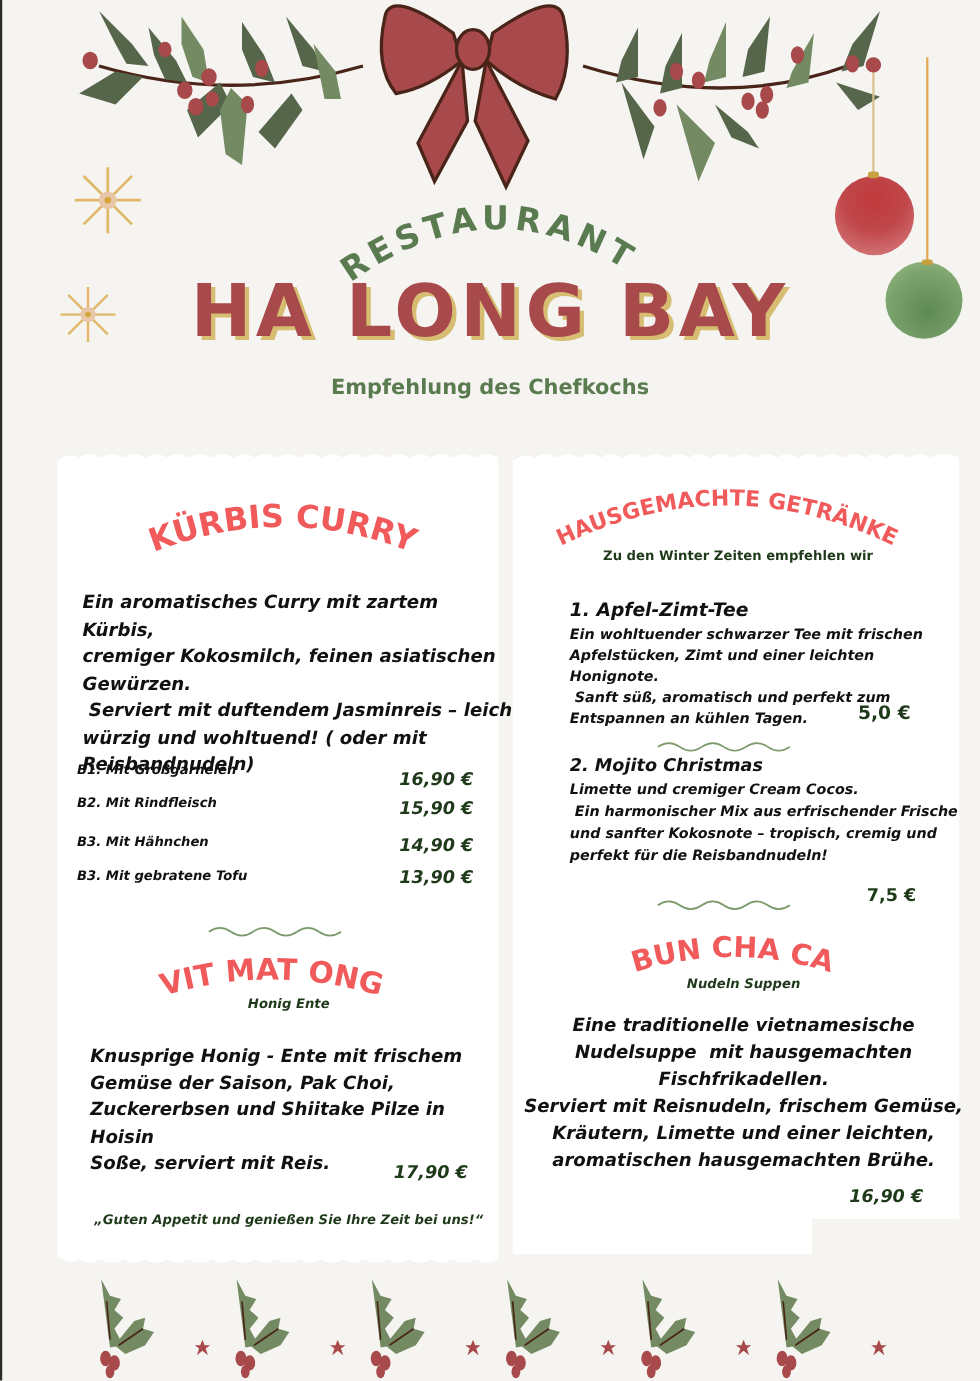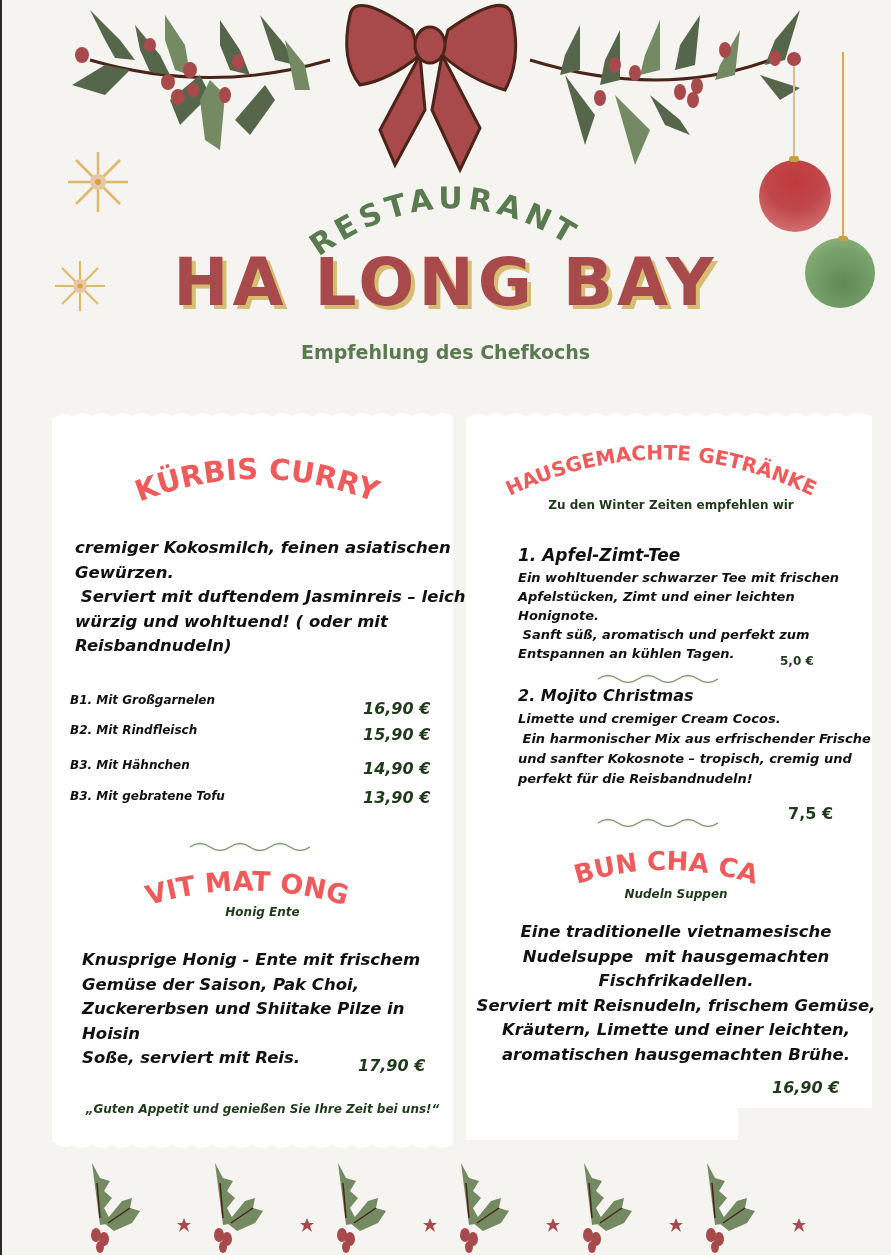--- a/index.html
+++ b/index.html
@@ -174,20 +174,21 @@
   <svg class="arc-title" style="left:70px; top:25px;" width="270" height="70" viewBox="0 0 270 70">
     <defs>
         <path id="arcC" d="M10 62 Q135 10 260 62"></path>
       </defs>
     <text font-family="DejaVu Sans, sans-serif" font-weight="bold" font-size="29" fill="#f05a5a">
       <textPath href="#arcC" startOffset="50%" text-anchor="middle">KÜRBIS CURRY</textPath>
     </text>
   </svg>
 
   <div class="desc" style="left:13px; top:118px; font-size:16.5px; line-height:24.5px; width:385px;">
+    <div>Ein aromatisches Curry mit zartem Kürbis,</div>
     <div>cremiger Kokosmilch, feinen asiatischen</div>
     <div>Gewürzen.</div>
     <div style="white-space:pre"> Serviert mit duftendem Jasminreis – leicht,</div>
     <div>würzig und wohltuend! ( oder mit</div>
     <div>Reisbandnudeln)</div>
   </div>
 
   <div class="row-label" style="left:18px; top:275px;">B1. Mit Großgarnelen</div>
   <div class="price" style="left:311px; top:281px; font-size:16px;">16,90 €</div>
   <div class="row-label" style="left:18px; top:305px;">B2. Mit Rindfleisch</div>
@@ -242,21 +243,21 @@
   <div class="desc green-text" style="left:0; width:390px; text-align:center; top:80px; font-size:12px; font-style:normal;">Zu den Winter Zeiten empfehlen wir</div>
 
   <div class="desc" style="left:42px; top:127px; font-size:17px;">1.  Apfel-Zimt-Tee</div>
   <div class="desc" style="left:42px; top:150px; font-size:13px; line-height:19px; width:360px;">
     <div>Ein wohltuender schwarzer Tee mit frischen</div>
     <div>Apfelstücken, Zimt und einer leichten</div>
     <div>Honignote.</div>
     <div style="white-space:pre"> Sanft süß, aromatisch und perfekt zum</div>
     <div>Entspannen an kühlen Tagen.</div>
   </div>
-  <div class="price" style="left:314px; top:236px; font-size:12px; font-style:normal;">5,0 €</div>
+  <div class="price" style="left:314px; top:221px; font-size:17px; font-style:normal;">5,0 €</div>
 
   <svg class="squiggle" style="left:131px; top:254px;" viewBox="0 0 122 14">
     <path d="M1 7 Q11 0 21 7 T41 7 T61 7 T81 7 T101 7 T121 7" stroke="#7a9a6a" stroke-width="1.5" fill="none"></path>
   </svg>
 
   <div class="desc" style="left:42px; top:268px; font-size:16px;">2. Mojito Christmas</div>
   <div class="desc" style="left:42px; top:291px; font-size:13px; line-height:20px; width:362px;">
     <div>Limette und cremiger Cream Cocos.</div>
     <div style="white-space:pre"> Ein harmonischer Mix aus erfrischender Frische</div>
     <div>und sanfter Kokosnote – tropisch, cremig und</div>

